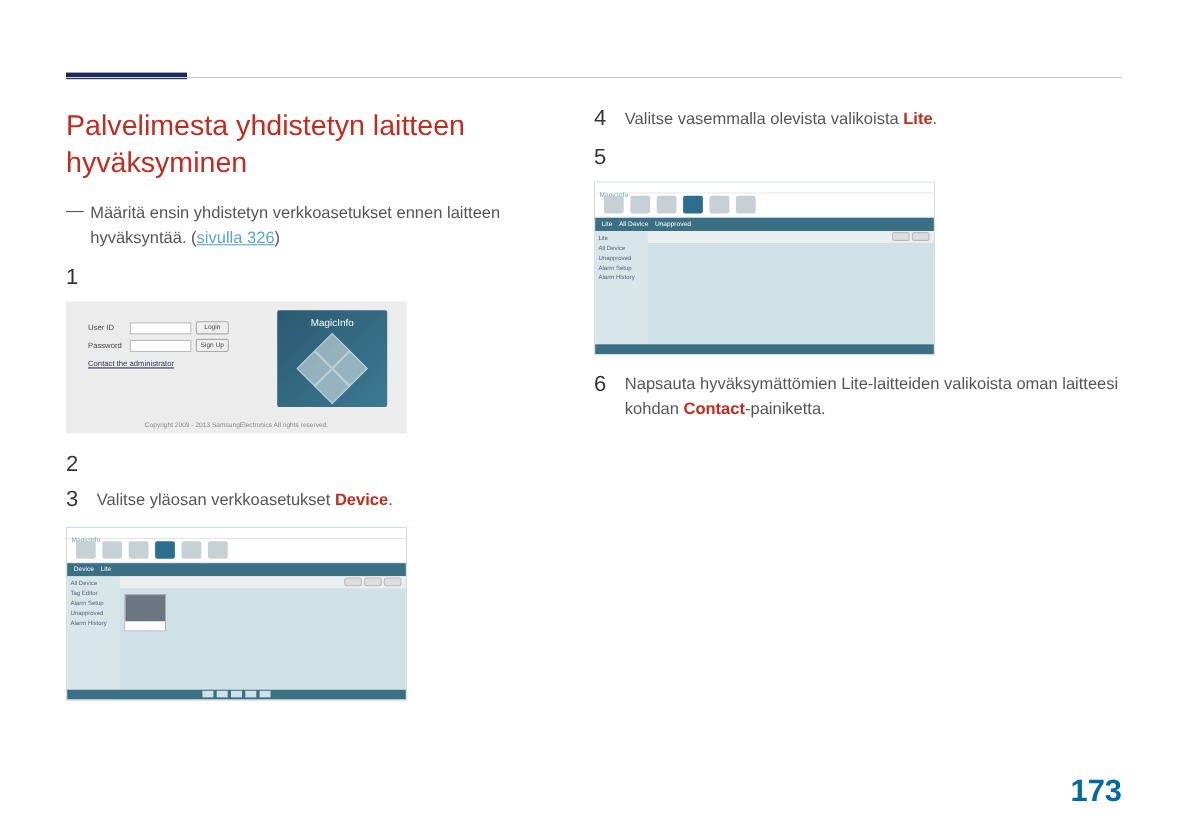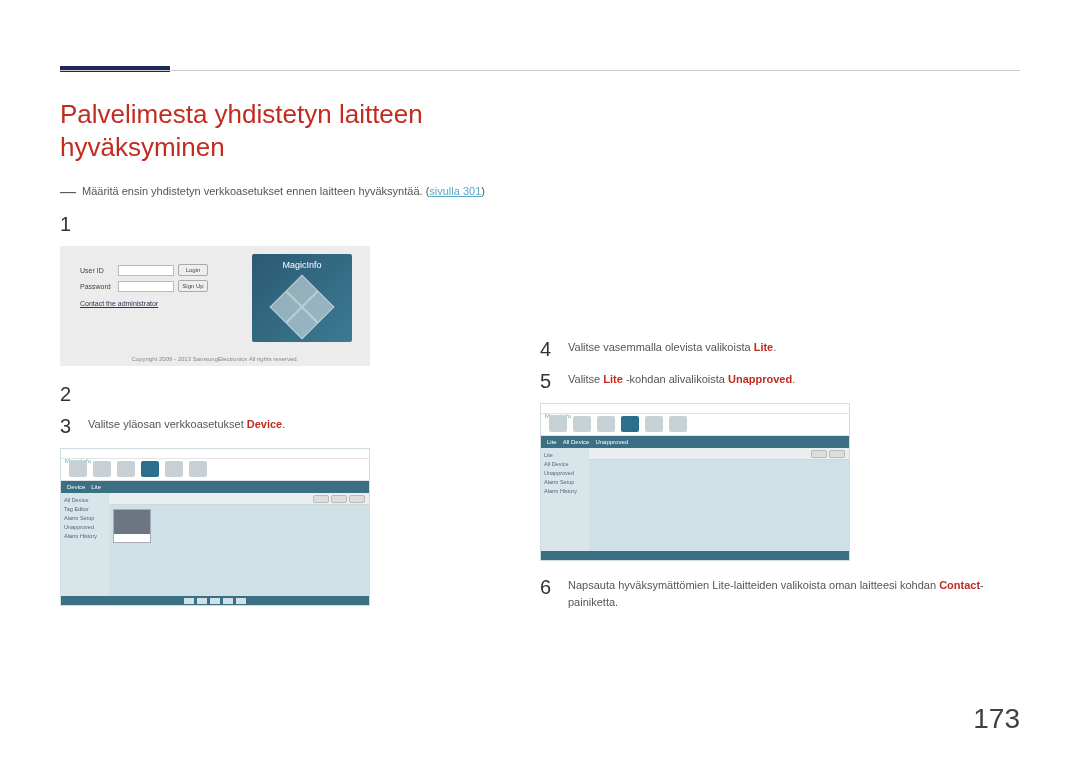--- a/index.html
+++ b/index.html
@@ -27,39 +27,38 @@
     position: absolute;
     top: 66px;
     left: 60px;
     width: 110px;
     height: 6px;
     background: #1b2a5a;
   }
   .columns {
     display: flex;
     margin-top: 50px;
-    align-items: flex-end;
   }
   .col { flex: 1; min-width: 0; }
   h1.title {
     color: #c22b1f;
     font-weight: 400;
     font-size: 26px;
     line-height: 1.25;
     margin-bottom: 20px;
   }
   .note-row {
     display: flex;
     align-items: flex-start;
     gap: 6px;
     margin-bottom: 14px;
   }
   .note-dash { font-size: 16px; color: #555; line-height: 1; margin-top: 1px; }
   .note, .step-text {
-    font-size: 11px;
+    font-size: 15px;
     color: #555;
     line-height: 1.5;
   }
   .link { color: #5aa7c8; text-decoration: underline; }
   .step {
     display: flex;
     align-items: flex-start;
     gap: 14px;
     margin-bottom: 12px;
   }
@@ -177,40 +176,40 @@
     position:absolute; bottom:0; left:0; right:0; height:9px; background:#3a6f84;
     display:flex; align-items:center; justify-content:center; gap:3px;
   }
   .fig-app .bottombar .pg { width:10px; height:6px; background:#cfe1e6; }
 
   .page-number {
     position: absolute;
     bottom: 28px;
     right: 60px;
     font-size: 28px;
-    color: #404040;
-    font-weight: 400;
+    color: #0369a1;
+    font-weight: 700;
   }
 </style>
 </head>
 <body>
 
 <div class="page">
   <div class="accent-bar"></div>
   <div class="top-rule"></div>
 
   <div class="columns">
 
     <div class="col">
       <h1 class="title">Palvelimesta yhdistetyn laitteen hyväksyminen</h1>
 
       <div class="note-row">
         <span class="note-dash">―</span>
         <span class="note">
-          <span>Määritä ensin yhdistetyn verkkoasetukset ennen laitteen hyväksyntää. (</span><a href="#" class="link">sivulla 301</a><span>)</span>
+          <span>Määritä ensin yhdistetyn verkkoasetukset ennen laitteen hyväksyntää. (</span><a href="#" class="link">sivulla 326</a><span>)</span>
         </span>
       </div>
 
       <div class="step">
         <span class="step-num">1</span>
       </div>
 
       <div class="fig1">
         <div class="login-box">
           <div class="field-row">
@@ -299,23 +298,20 @@
     <div class="col">
       <div class="step">
         <span class="step-num">4</span>
         <span class="step-text">
           <span>Valitse vasemmalla olevista valikoista </span><span class="hl">Lite</span><span>.</span>
         </span>
       </div>
 
       <div class="step">
         <span class="step-num">5</span>
-        <span class="step-text">
-          <span>Valitse </span><span class="hl">Lite</span><span> -kohdan alivalikoista </span><span class="hl">Unapproved</span><span>.</span>
-        </span>
       </div>
 
       <div class="fig-app">
         <div class="topbar">
           <span class="brand2">MagicInfo</span>
         </div>
         <div class="iconrow">
           <div class="ic grey"></div>
           <div class="ic grey"></div>
           <div class="ic grey"></div>

